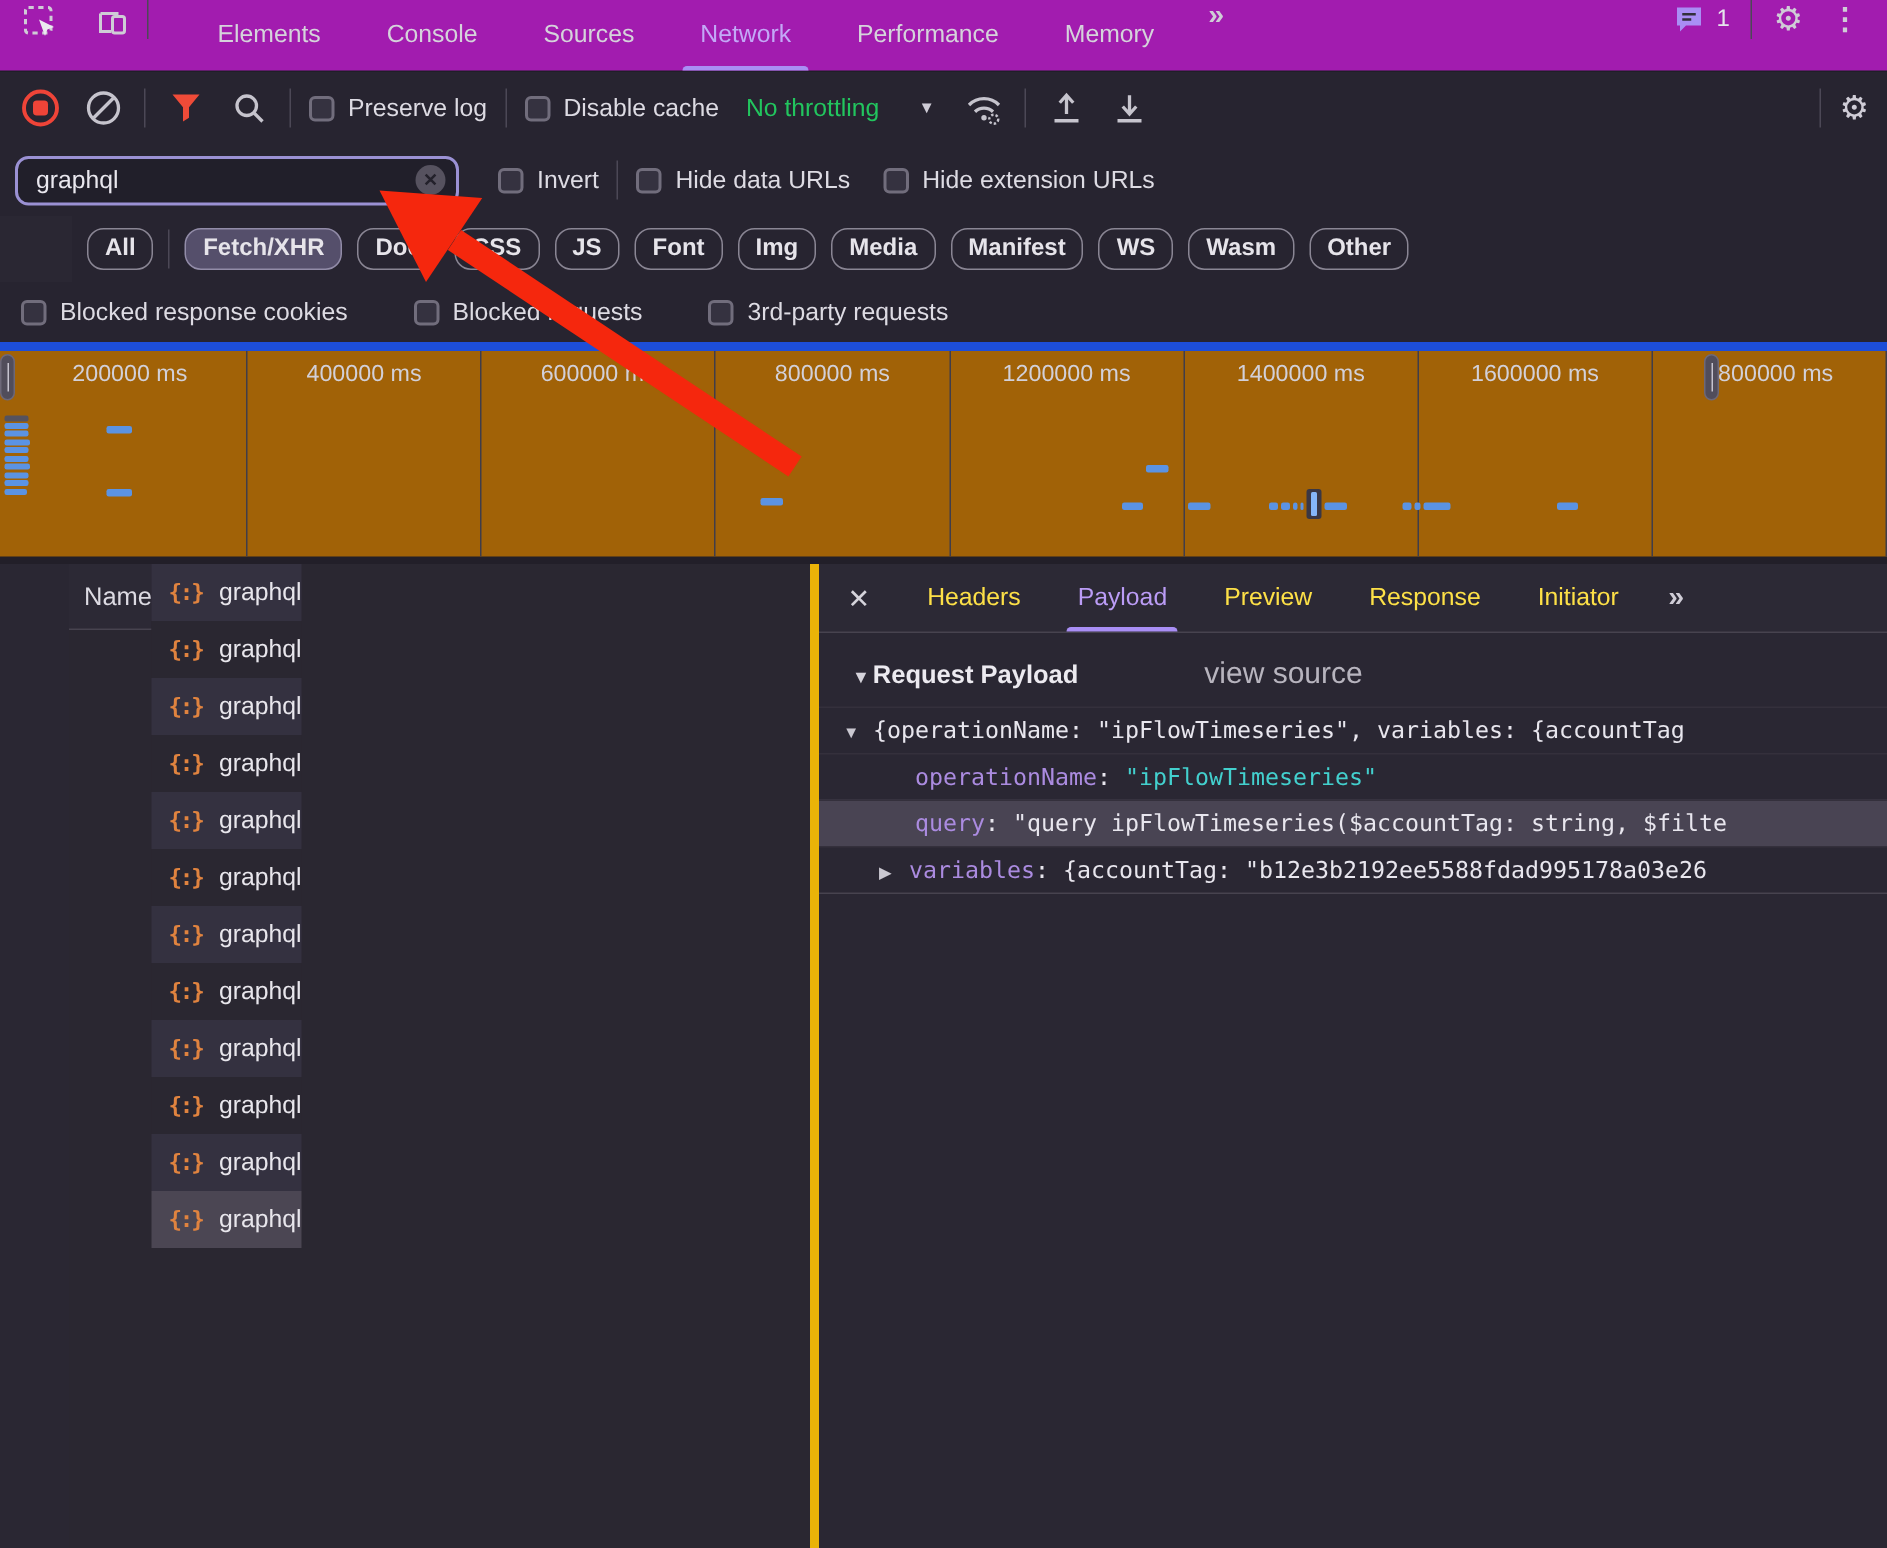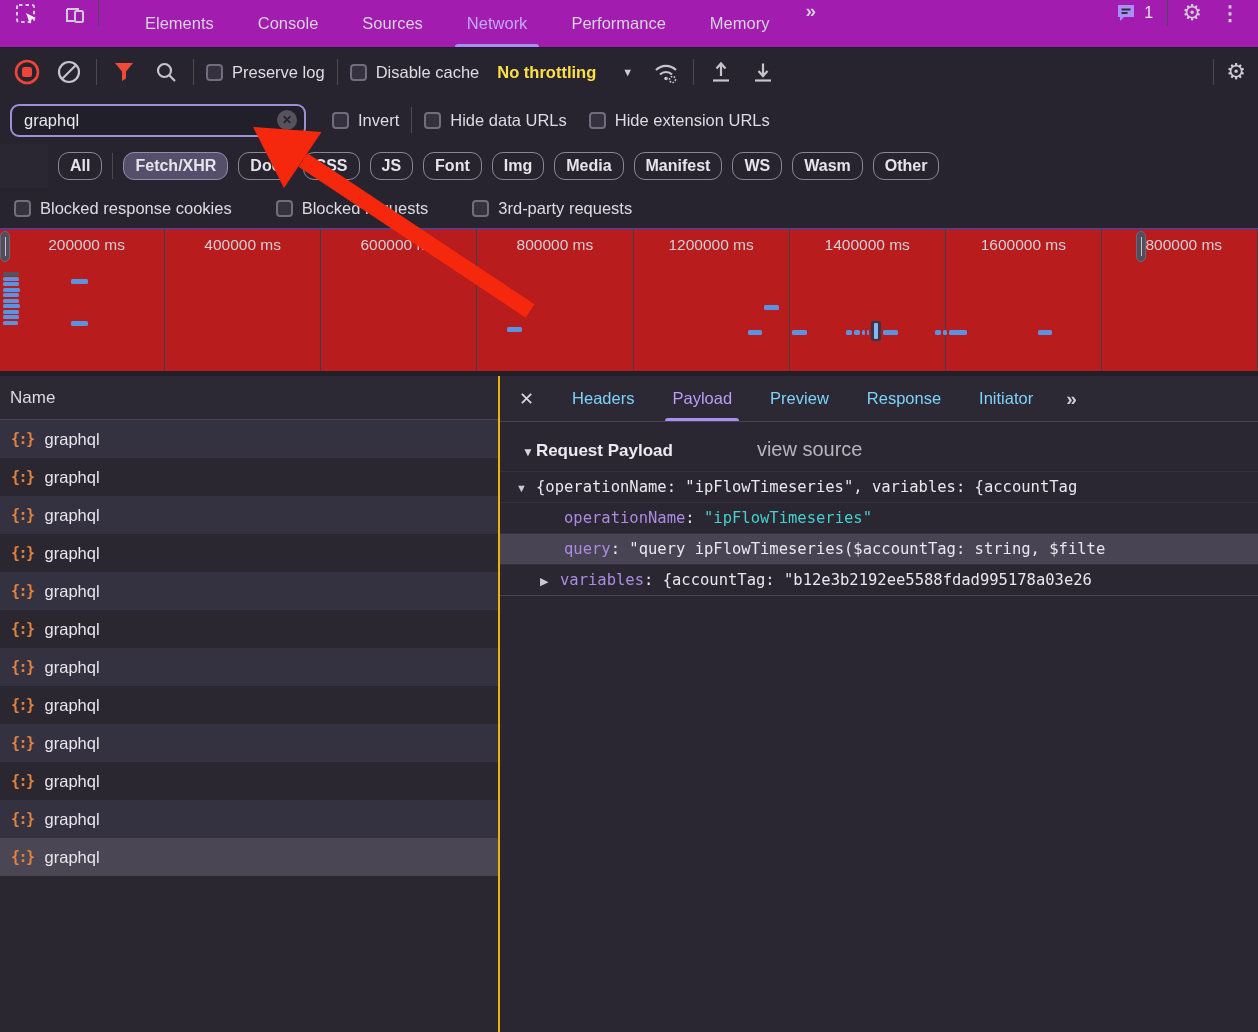--- a/index.html
+++ b/index.html
@@ -21,66 +21,66 @@
   .msg-wrap { display:flex; align-items:center; gap:7px; color:#e6e4ec; font-size:16px; }
   .glyph-btn { color:#cfccd6; font-size:22px; line-height:1; cursor:default; }
   .kebab { font-size:20px; font-weight:bold; padding:0 4px; }
   
   .row2 { height:48px; background:#272430; display:flex; align-items:center; gap:12px; padding:0 12px; }
   .tool { display:flex; align-items:center; justify-content:center; width:30px; height:30px; flex:none; }
   .cb-item { display:flex; align-items:center; gap:9px; flex:none; cursor:default; }
   .cb { width:17px; height:17px; border:2px solid #716d7c; border-radius:4px; background:#353240; flex:none; }
   .cb-label { color:#dddbe3; font-size:16.5px; white-space:nowrap; }
   .throttle { display:flex; align-items:center; gap:26px; padding:0 6px; flex:none; }
-  .throttle .val { font-size:16.5px; color:#fde047;font-weight:bold; }
+  .throttle .val { font-size:16.5px; color:#22c55e; }
   .throttle .arr { font-size:11px; color:#cfccd6; }
   .row2 .spacer { flex:1; }
   
   .row3 { height:48px; background:#272430; display:flex; align-items:center; padding:0 10px; gap:12px; }
   .filter-box { width:296px; height:33px; border:2px solid #9b91d4; border-radius:9px; background:#211f2a;
     display:flex; align-items:center; padding:0 7px 0 12px; gap:8px; }
   .filter-box input { flex:1; background:transparent; border:none; outline:none; color:#e9e7ee;
     font-size:16.5px; font-family:"Liberation Sans",sans-serif; min-width:0; }
   .clear-btn { width:20px; height:20px; border-radius:50%; background:#56525f; color:#23212b;
     font-size:12px; font-weight:bold; display:flex; align-items:center; justify-content:center; flex:none; }
   
   .row4 { height:44px; background:#272430; display:flex; align-items:center; padding:0 10px; gap:10px;margin-left:48px; }
   .chip { border:1.5px solid #8a8694; border-radius:11px; padding:4px 11px; font-size:16px; font-weight:600;
     color:#e6e4ea; white-space:nowrap; cursor:default; }
   .chip.active { background:#554f6b; border-color:#928ca8; }
   
   .row5 { height:40px; background:#272430; display:flex; align-items:center; padding:0 14px; gap:44px; }
   
-  .overview { position:relative; height:148px; background:#b91c1c; border-top:1px solid #1d4ed8; border-bottom:5px solid #221f29; }
+  .overview { position:relative; height:148px; background:#a16207; border-top:6px solid #1d4ed8; border-bottom:5px solid #221f29; }
   .ov-cols { display:flex; height:100%; padding-left:9px; }
   .ov-col { flex:1; border-right:1px solid #403d4a; padding-top:7px; text-align:center;
     color:#d2d0d9; font-size:15.5px; white-space:nowrap; overflow:hidden; }
   .ov-marks { position:absolute; inset:0; }
   .mark { position:absolute; background:#5b93e3; border-radius:1.5px; }
   .mark.muted { background:#55525e; }
   .mark.selwrap { background:#3a3744; border-radius:2px; }
   .mark.selwrap .inner { position:absolute; left:3px; top:2px; bottom:2px; width:4px; background:#85b6f8; border-radius:1px; }
   .grip { position:absolute; top:2px; width:10px; height:31px; background:#514d5b; border:1px solid #6d6879; border-radius:5px; }
   .grip::after { content:""; position:absolute; left:3.5px; top:5px; bottom:5px; width:1.5px; background:#c6c3cf; }
   
   .main { display:flex; height:656px; }
-  .left-pane { width:500px; flex:none; border-right:2px solid #eab308; background:#2a2731; display:flex; flex-direction:column; }
+  .left-pane { width:500px; flex:none; border-right:6px solid #eab308; background:#2a2731; display:flex; flex-direction:row;margin-left:46px; }
   .name-header { height:44px; flex:none; display:flex; align-items:center; padding-left:10px;
     background:#2c2935; border-bottom:1px solid #47434f; font-size:17px; color:#dcdae2; }
   .req-row { height:38px; flex:none; display:flex; align-items:center; gap:11px; padding-left:11px; font-size:16.5px; color:#e8e6ec; }
   .req-row.r-odd { background:#343140; }
   .req-row.r-even { background:#2a2731; }
   .req-row.selected { background:#4b4653; }
   .json-icon { font-family:"DejaVu Sans Mono",monospace; font-size:15px; font-weight:bold;
     color:#e0833f; letter-spacing:-1.5px; }
   
   .right-pane { flex:1; min-width:0; background:#2a2733; display:flex; flex-direction:column; }
   .dtabs { height:46px; flex:none; display:flex; align-items:center; background:#2c2935; border-bottom:1px solid #47434f; }
   .close-x { padding:0 19px; font-size:18px; color:#d5d3db; }
-  .dtab { position:relative; padding:0 19px; height:100%; display:flex; align-items:center; font-size:16.5px; color:#7dd3fc; }
+  .dtab { position:relative; padding:0 19px; height:100%; display:flex; align-items:center; font-size:16.5px; color:#fde047; }
   .dtab.active { color:#bb9cf6; }
   .dtab.active::after { content:""; position:absolute; left:12px; right:12px; bottom:0; height:3px; background:#a98ef5; border-radius:3px 3px 0 0; }
   .payload-head { display:flex; align-items:baseline; padding:16px 0 10px 22px; }
   .payload-head .tri { font-size:12px; color:#d5d3db; margin-right:2px; }
   .payload-head .title { font-size:17px; font-weight:bold; color:#eceaf0; }
   .payload-head .vs { margin-left:84px; font-size:20px; color:#b7b4be; }
   .ptree { font-family:"DejaVu Sans Mono",monospace; font-size:15.5px; color:#e8e6ee; }
   .pline { padding:6px 0 6px 38px; white-space:nowrap; overflow:hidden; position:relative; border-top:1px solid #34303c; }
   .pline .caret { display:inline-block; width:20px; margin-left:-22px; font-size:11px; color:#cac8d1; font-family:"Liberation Sans",sans-serif; }
   .pline.kv { padding-left:64px; }

